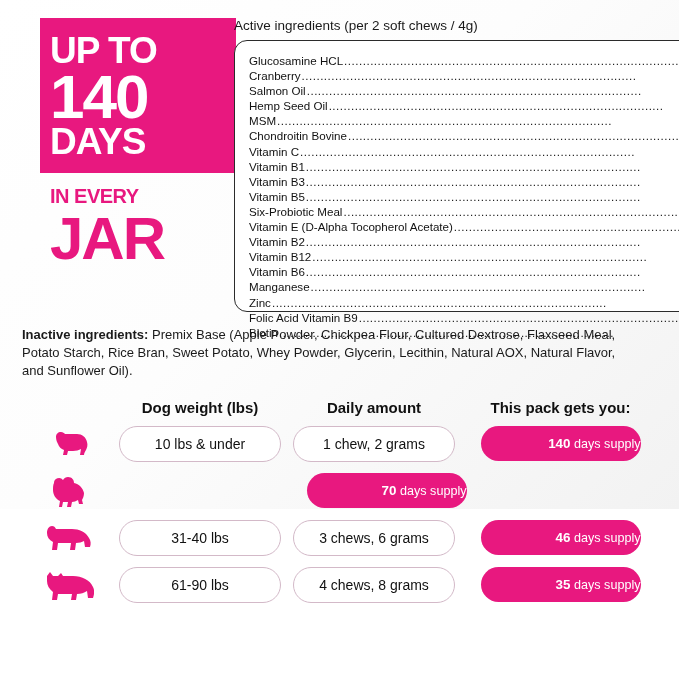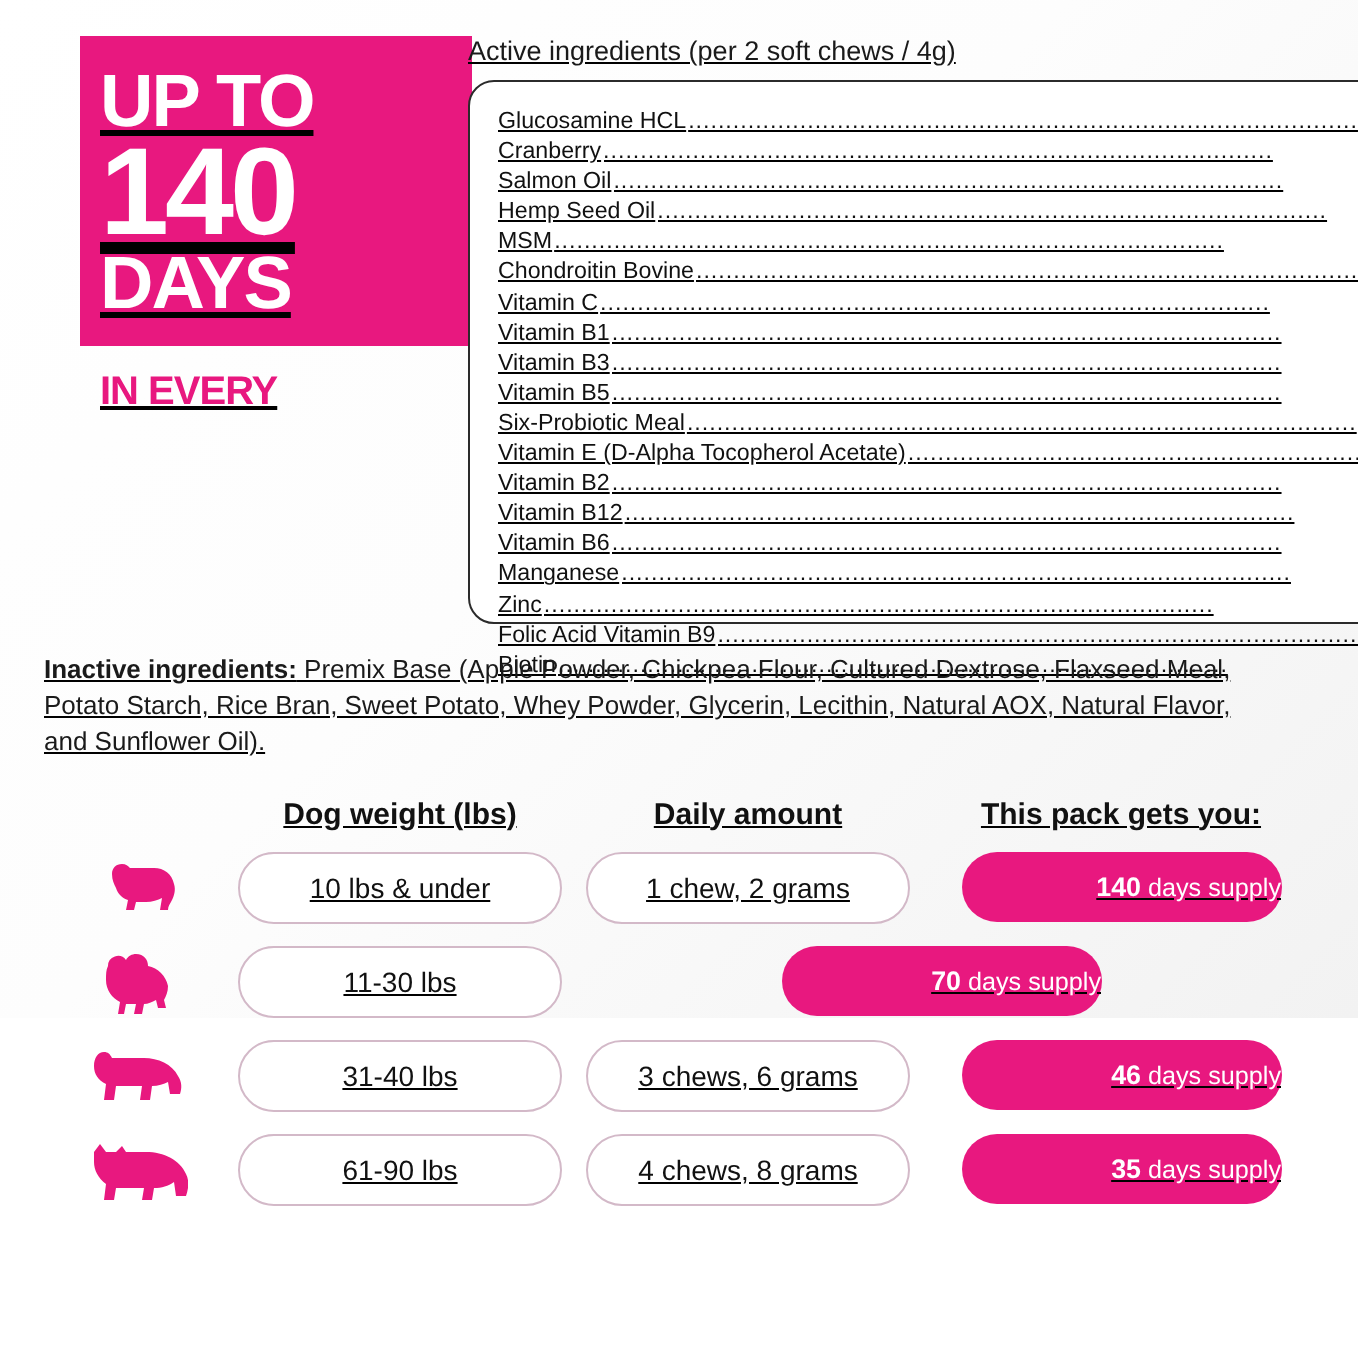--- a/index.html
+++ b/index.html
@@ -7,21 +7,20 @@
     width: 679px; height: 679px;
     font-family: "Liberation Sans", sans-serif;
     background: #ffffff;
     overflow: hidden;
   }
   .page {
     position: relative;
     width: 679px; height: 509px;
     background: linear-gradient(135deg, #ffffff 0%, #fdfdfd 45%, #f2f2f2 100%);
     padding: 0;
-    text-decoration: underline;
   }
 
   
   .top {
     display: flex;
     padding: 18px 22px 0 22px;
   }
 
   .hero {
     width: 200px;
@@ -157,20 +156,21 @@
   <div class="top">
 
     <div class="hero">
       <div class="hero-box">
         <div class="hero-line hero-upto">UP TO</div>
         <div class="hero-line hero-140">140</div>
         <div class="hero-line hero-days">DAYS</div>
       </div>
       <div class="hero-bottom">
         <div class="hero-inevery">IN EVERY</div>
+        <div class="hero-jar">JAR</div>
       </div>
     </div>
 
     <div class="panel-wrap">
       <div class="panel-title">Active ingredients (per 2 soft chews / 4g)</div>
       <div class="panel">
         <div id="ing-list">
             <div class="ing-row">
               <span class="ing-name">Glucosamine HCL</span>
               <span class="ing-dots">..........................................................................................</span>
@@ -280,23 +280,20 @@
           <div class="c-p">
             <div class="pill-pink"><b>140</b><span> days supply</span></div>
           </div>
         </div>
         <div class="trow">
           <div class="c-icon">
             <svg class="dogicon" width="42" height="32" viewBox="0 0 42 32">
               <path d="M6 8a5 5 0 019-3c1-2 3-3 5-3 4 0 6 3 6 6 5 1 9 5 10 10 0 3-1 5-2 7l1 4h-4l-1-4c-2 1-4 2-6 2l-1 5h-4l1-5h-5l-1 5H11l1-6c-4-2-7-6-7-11 0-3 0-5 1-7z"></path>
             </svg>
           </div>
-          <div class="c-w">
-            <div class="pill wide">11-30 lbs</div>
-          </div>
           <div class="c-p">
             <div class="pill-pink"><b>70</b><span> days supply</span></div>
           </div>
         </div>
         <div class="trow">
           <div class="c-icon">
             <svg class="dogicon" width="48" height="28" viewBox="0 0 48 28">
               <path d="M2 9c0-4 2-7 5-7 2 0 3 1 4 3h16c7 0 14 3 17 9 2 3 2 6 1 9h-5l-1-6c-2 1-5 2-8 2l-1 7h-5l1-7H13l-1 7H7l1-8C4 16 2 13 2 9z"></path>
             </svg>
           </div>

